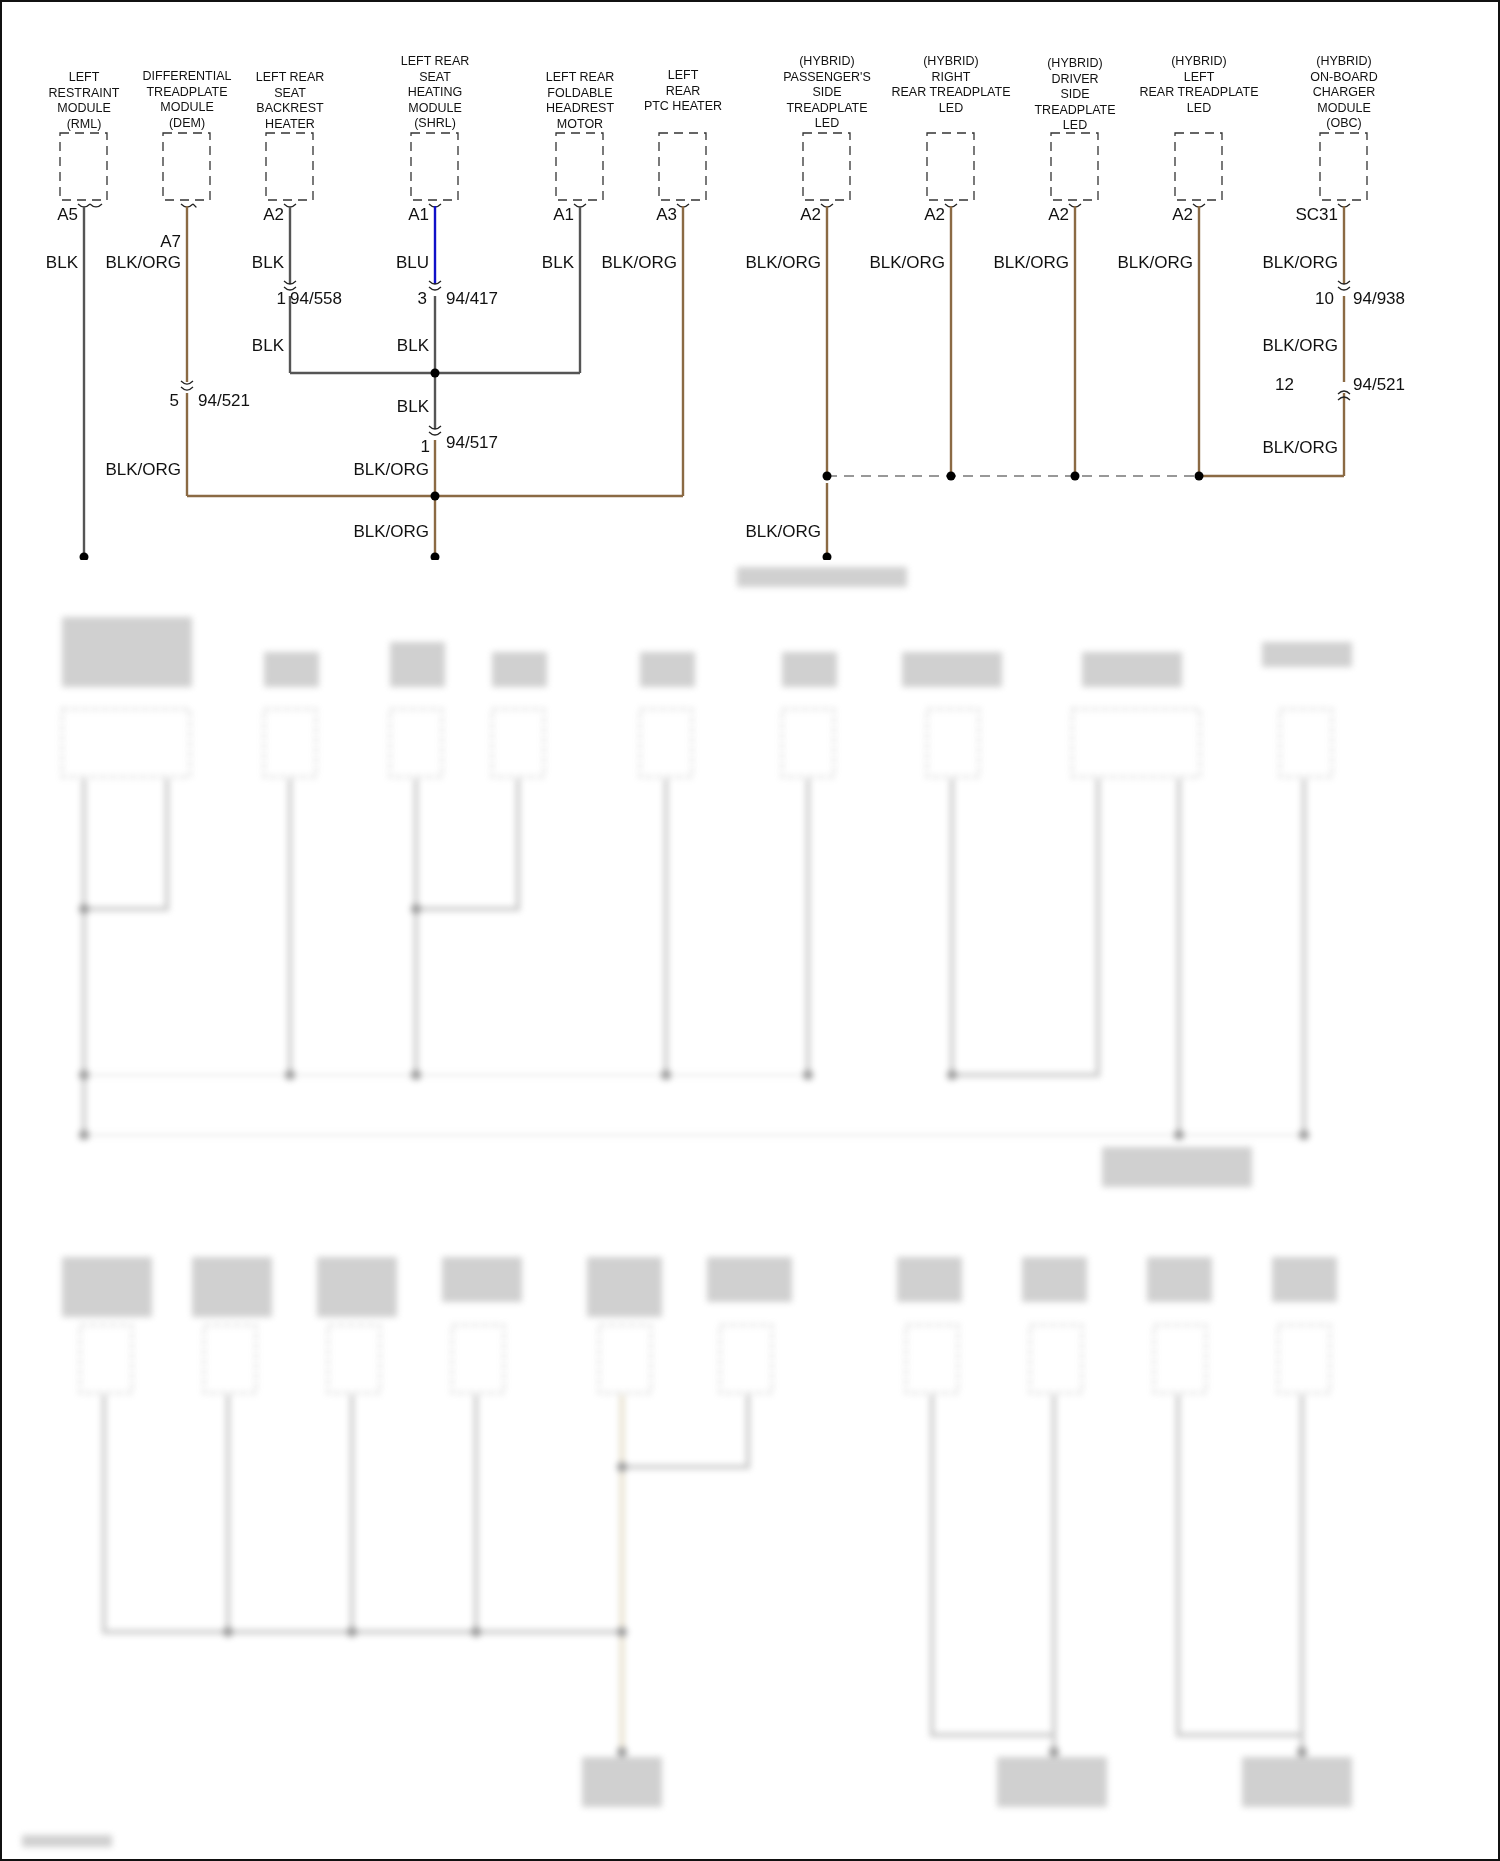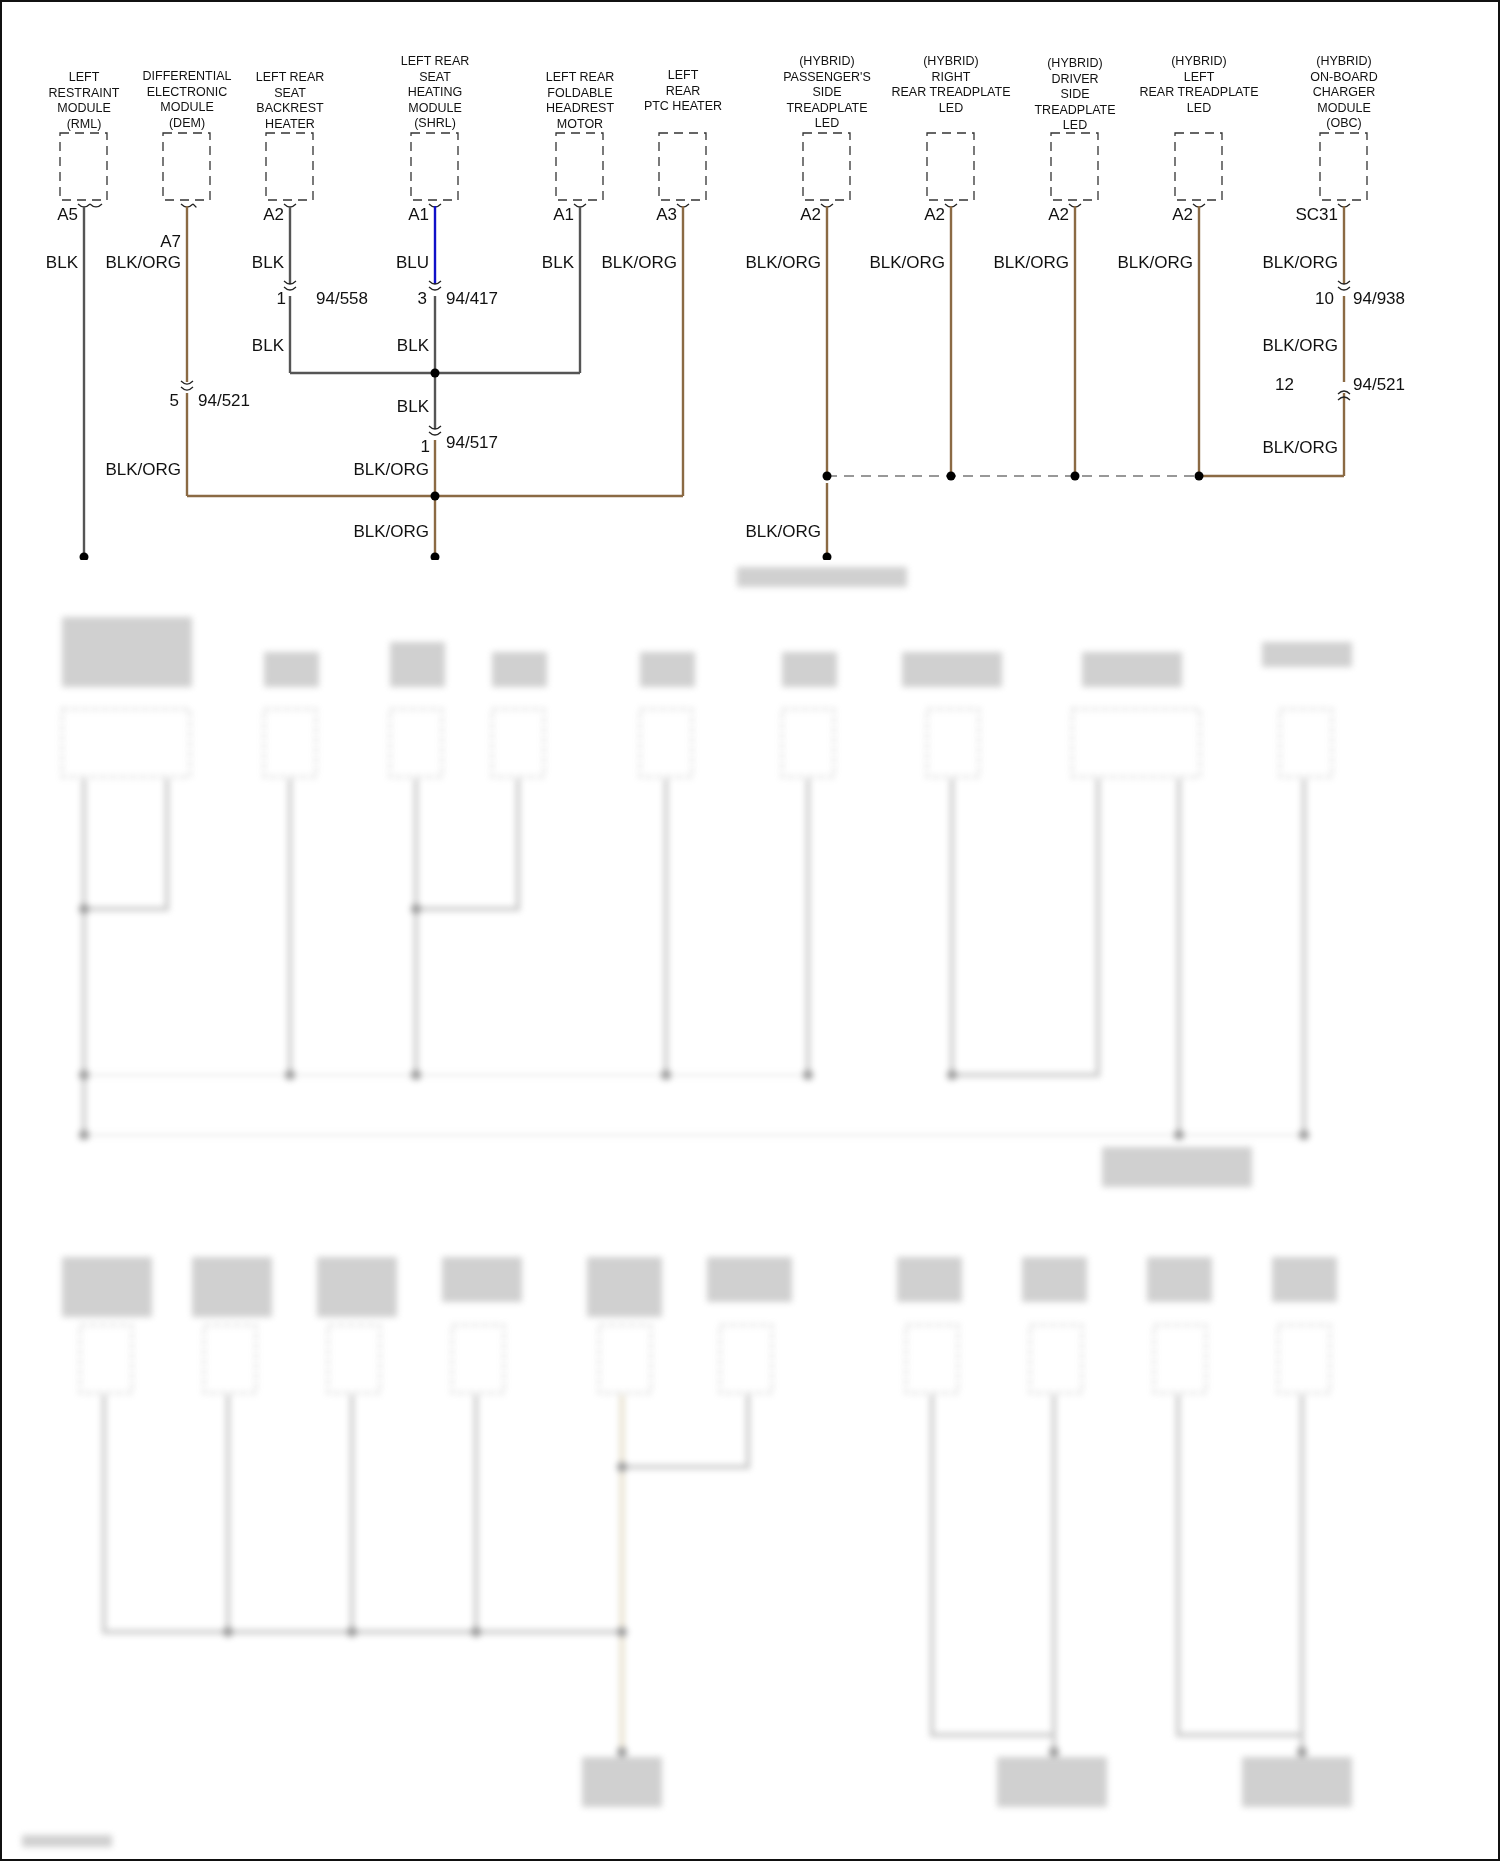--- a/index.html
+++ b/index.html
@@ -103,21 +103,21 @@
     <circle cx="435" cy="557" r="4.5"></circle>
     <circle cx="827" cy="557" r="4.5"></circle>
   </g>
 </svg>
 
 <div class="lbl" style="left:84px;top:70px;"><span style="white-space:pre-line">LEFT
 RESTRAINT
 MODULE
 (RML)</span></div>
 <div class="lbl" style="left:187px;top:69px;"><span style="white-space:pre-line">DIFFERENTIAL
-ELECTRONIC
+TREADPLATE
 MODULE
 (DEM)</span></div>
 <div class="lbl" style="left:290px;top:70px;"><span style="white-space:pre-line">LEFT REAR
 SEAT
 BACKREST
 HEATER</span></div>
 <div class="lbl" style="left:435px;top:54px;"><span style="white-space:pre-line">LEFT REAR
 SEAT
 HEATING
 MODULE
@@ -171,21 +171,21 @@
 <div class="txt r" style="left:429px;top:256px;">BLU</div>
 <div class="txt r" style="left:574px;top:256px;">BLK</div>
 <div class="txt r" style="left:677px;top:256px;">BLK/ORG</div>
 <div class="txt r" style="left:821px;top:256px;">BLK/ORG</div>
 <div class="txt r" style="left:945px;top:256px;">BLK/ORG</div>
 <div class="txt r" style="left:1069px;top:256px;">BLK/ORG</div>
 <div class="txt r" style="left:1193px;top:256px;">BLK/ORG</div>
 <div class="txt r" style="left:1338px;top:256px;">BLK/ORG</div>
 
 <div class="txt r" style="left:286px;top:292px;">1</div>
-<div class="txt" style="left:316px;top:292px;">94/558</div>
+<div class="txt" style="left:290px;top:292px;">94/558</div>
 <div class="txt r" style="left:427px;top:292px;">3</div>
 <div class="txt" style="left:446px;top:292px;">94/417</div>
 <div class="txt r" style="left:179px;top:394px;">5</div>
 <div class="txt" style="left:198px;top:394px;">94/521</div>
 <div class="txt r" style="left:430px;top:440px;">1</div>
 <div class="txt" style="left:446px;top:436px;text-align:center;">94/517</div>
 <div class="txt r" style="left:1334px;top:292px;">10</div>
 <div class="txt" style="left:1353px;top:292px;">94/938</div>
 <div class="txt r" style="left:1294px;top:378px;">12</div>
 <div class="txt" style="left:1353px;top:378px;">94/521</div>

